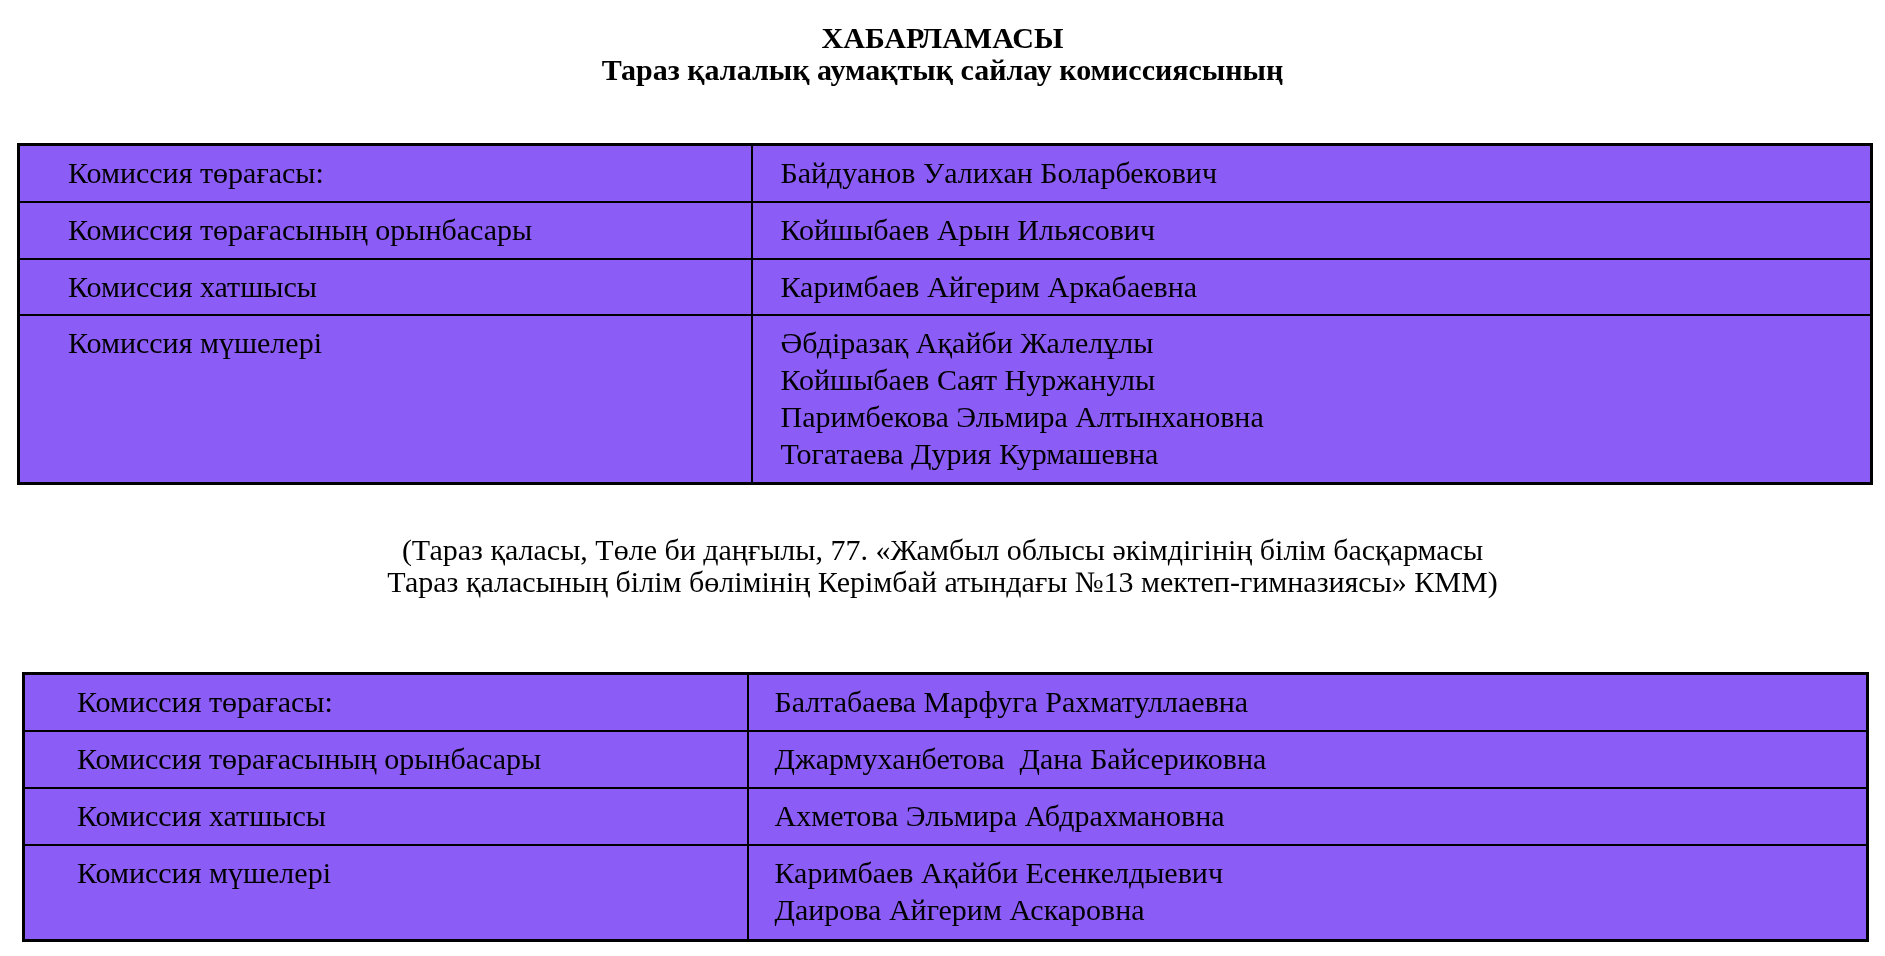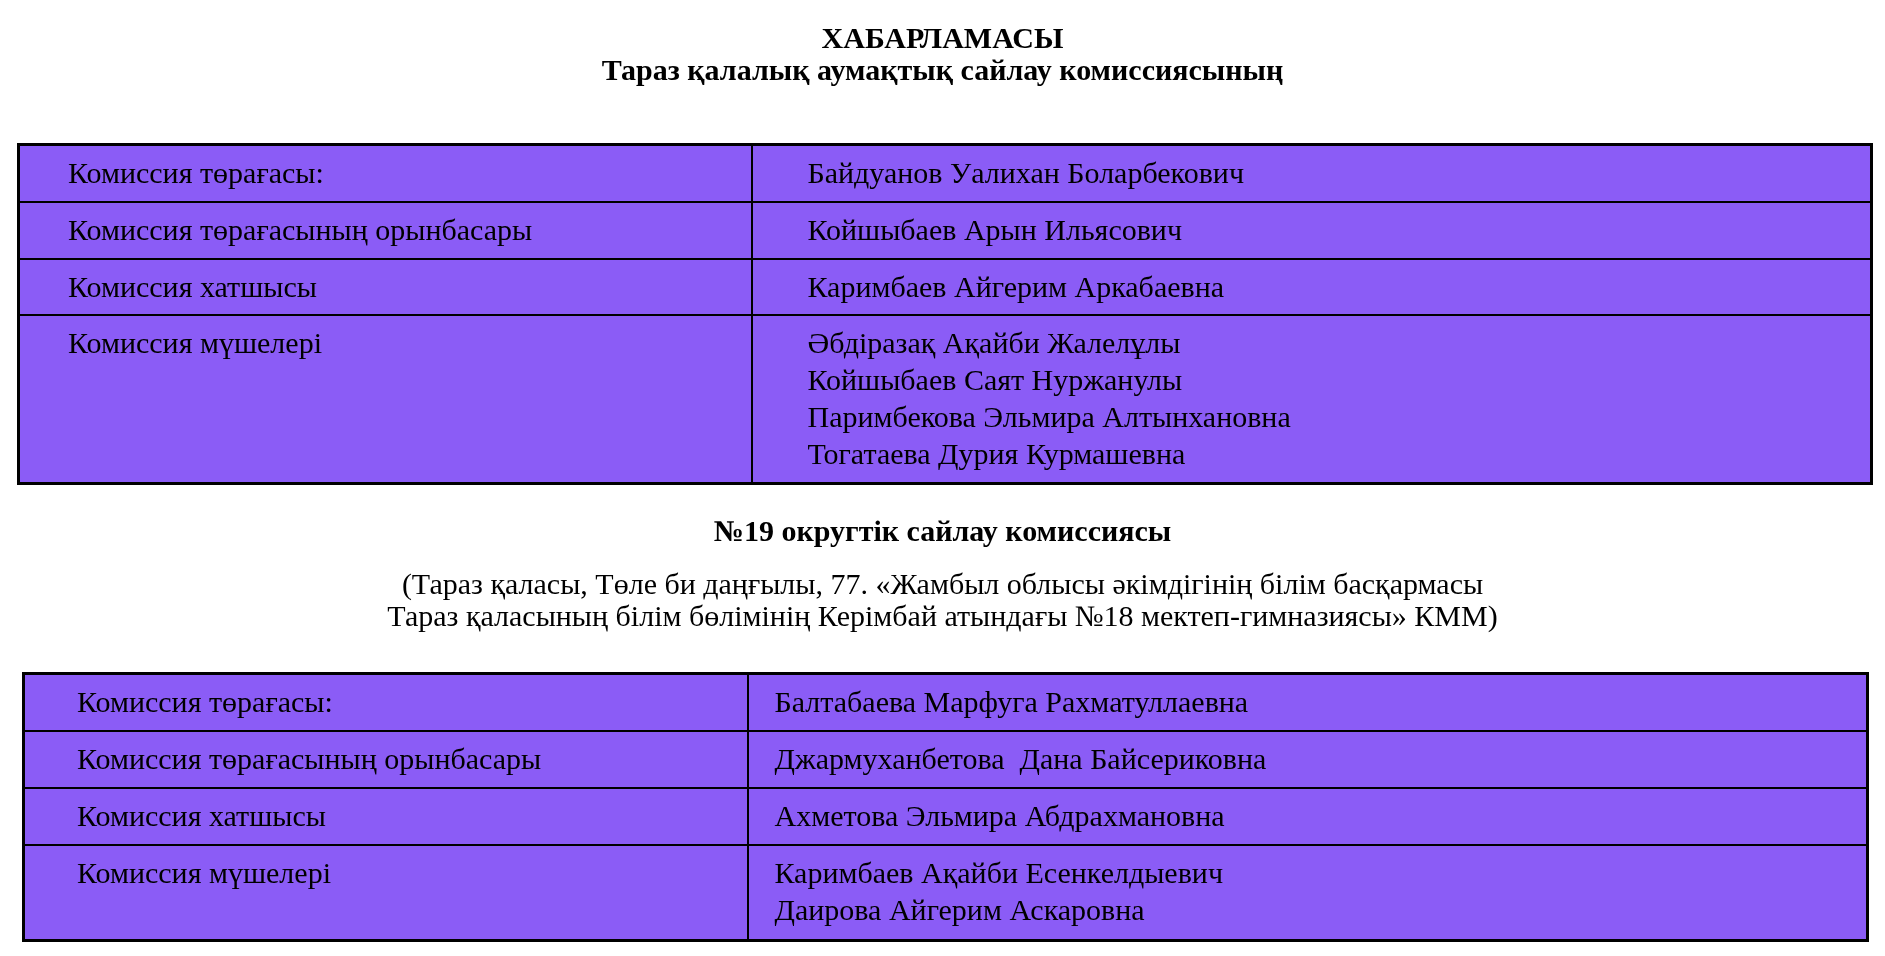--- a/index.html
+++ b/index.html
@@ -46,21 +46,21 @@
     left: 17px;
     top: 143px;
     width: 1856px;
   }
   #table-district {
     left: 22px;
     top: 672px;
     width: 1847px;
   }
   #table-territorial td.col-label { padding-left: 48px; }
-  #table-territorial td.col-value { padding-left: 55px; }
+  #table-territorial td.col-value { padding-left: 28px; }
   #table-district td.col-label { padding-left: 52px; }
   #table-district td.col-value { padding-left: 26px; }
 
   tr.row-h57 { height: 57px; }
   tr.row-h56 { height: 56px; }
   tr.row-members-tall { height: 169px; }
   tr.row-members-short { height: 96px; }
   tr.row-members-tall td, tr.row-members-short td {
     vertical-align: top;
     padding-top: 8px;
@@ -116,23 +116,22 @@
     <td class="col-label">Комиссия мүшелері</td>
     <td class="col-value">Әбдіразақ Ақайби Жалелұлы
 Койшыбаев Саят Нуржанулы
 Паримбекова Эльмира Алтынхановна
 Тогатаева Дурия Курмашевна</td>
   </tr>
 </tbody>
   </table>
 
 <div class="section-block">
-  <div class="section-heading">№19 округтік сайлау комиссиясы</div>
   <div class="section-address first">(Тараз қаласы, Төле би даңғылы, 77. «Жамбыл облысы әкімдігінің білім басқармасы</div>
-  <div class="section-address">Тараз қаласының білім бөлімінің Керімбай атындағы №18 мектеп-гимназиясы» КММ)</div>
+  <div class="section-address">Тараз қаласының білім бөлімінің Керімбай атындағы №13 мектеп-гимназиясы» КММ)</div>
 </div>
 
 <table class="commission-table" id="table-district">
   <colgroup>
     <col style="width:724px">
     <col>
   </colgroup>
   <tbody>
       <tr class="row-h57">
     <td class="col-label">Комиссия төрағасы:</td>

